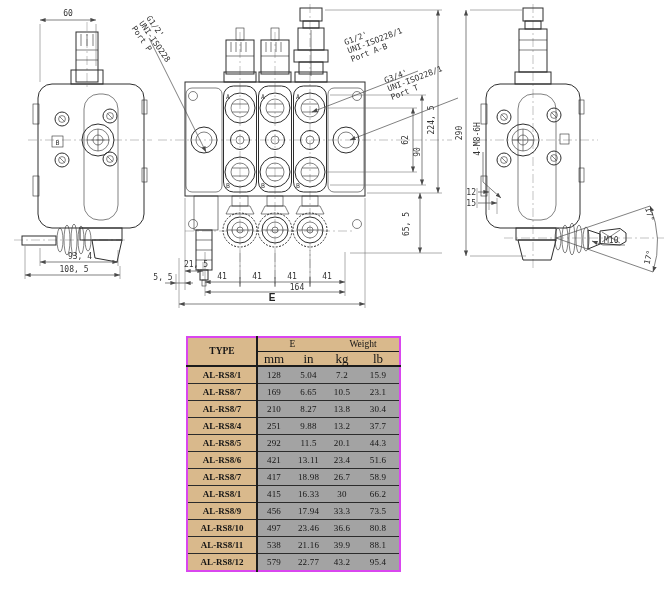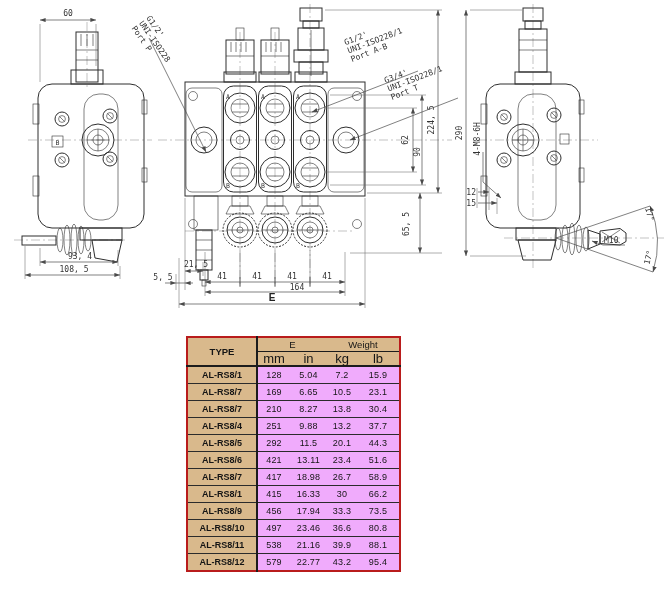--- a/index.html
+++ b/index.html
@@ -10,29 +10,29 @@
   .thin{fill:none;stroke:#2e2e2e;stroke-width:.6;}
   .cl{fill:none;stroke:#9a9a9a;stroke-width:.6;stroke-dasharray:9 3 2 3;}
   .dim{fill:none;stroke:#4a4a4a;stroke-width:.7;}
   .ext{fill:none;stroke:#6a6a6a;stroke-width:.55;}
   text.d{font:8px "DejaVu Sans Mono",monospace;fill:#333;}
   text.pl{font:8px "DejaVu Sans Mono",monospace;fill:#333;}
   text.ab{font:6.5px "DejaVu Sans Mono",monospace;fill:#333;}
   text.el{font:bold 10px "Liberation Sans",sans-serif;fill:#222;}
   
   table.spec{position:absolute;left:186px;top:336px;border-collapse:collapse;
-             table-layout:fixed;border:2px solid #b91c1c;font-family:Liberation Sans, sans-serif;}
+             table-layout:fixed;border:2px solid #d946ef;font-family:Liberation Serif, serif;}
   .spec th,.spec td{padding:0;height:16px;text-align:center;vertical-align:middle;
                     font-size:9px;color:#151515;line-height:1;}
   .spec .tan{background:#d9b98c;}
   .spec th.grp{font-size:9.5px;font-weight:normal;border-bottom:1px solid #1c1c1c;height:13px;}
   .spec th.unit{font-size:13px;font-weight:normal;border-bottom:2px solid #1c1c1c;height:13px;}
   .spec th.typehdr{font-size:9.5px;font-weight:bold;border-right:2px solid #1c1c1c;border-bottom:2px solid #1c1c1c;}
   .spec th.rowhdr{font-weight:bold;border-right:2px solid #1c1c1c;border-top:1px solid #2b2b2b;border-bottom:1px solid #2b2b2b;}
-  .spec td{background:#f0abfc;border-top:1px solid #2b2b2b;border-bottom:1px solid #2b2b2b;letter-spacing:.2px;margin-top:24px;}
+  .spec td{background:#a3a3a3;border-top:1px solid #2b2b2b;border-bottom:1px solid #2b2b2b;letter-spacing:.2px;margin-top:24px;}
 </style>
 </head>
 <body>
 
 <div class="page">
 
 <svg width="666" height="332" viewBox="0 0 666 332">
   <defs>
     <marker id="arr" markerWidth="9" markerHeight="8" refX="8" refY="3" orient="auto-start-reverse">
       <path d="M0,0 L8,3 L0,6 Z" fill="#4a4a4a"></path>

